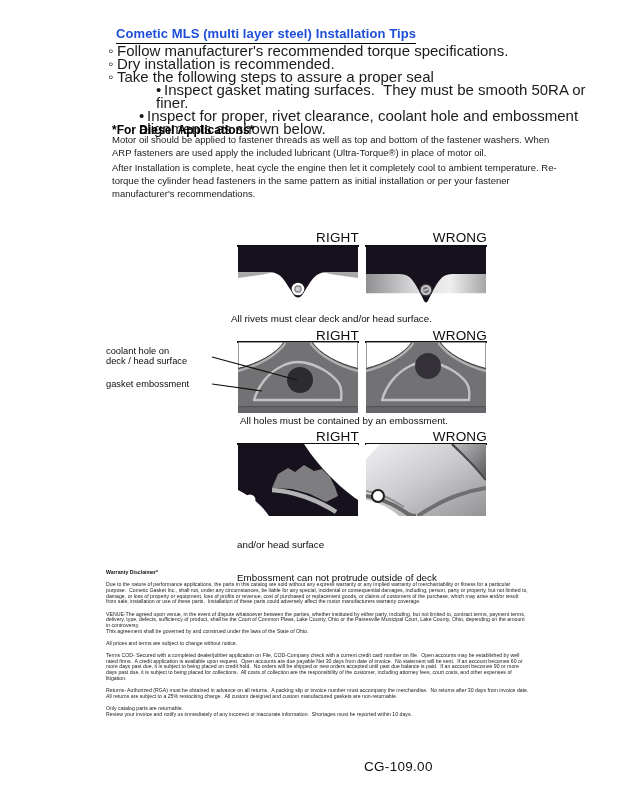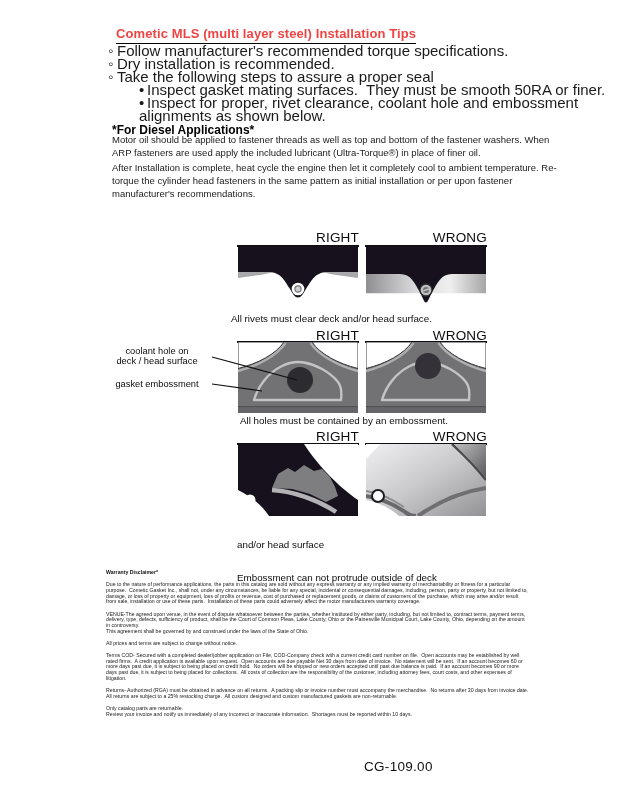--- a/index.html
+++ b/index.html
@@ -3,60 +3,60 @@
 <meta charset="utf-8">
 <style>
   html,body { margin:0; padding:0; background:#e8e8e8; }
   .page {
     position:relative; width:618px; height:800px; margin:0 auto;
     background:#ffffff; overflow:hidden;
     font-family:"Liberation Sans", sans-serif; color:#1a1a1a;
   }
   .abs { position:absolute; }
   .doc-title {
-    font-size:13px; font-weight:bold; color:#ef4444;
+    font-size:13px; font-weight:bold; color:#1d4ed8;
     border-bottom:1.6px solid #000; padding-bottom:2px; display:inline-block;
     letter-spacing:0.1px;
   }
   .bullet-line { font-size:15px; line-height:13px; white-space:pre-wrap; }
   .bullet-line .marker { display:inline-block; width:9px; }
   .body-par { font-size:9.5px; line-height:13px; width:448px; white-space:pre-wrap; }
   .diesel-h { font-size:12px; font-weight:bold; color:#000; }
   .hdr { font-size:13.5px; width:124px; text-align:right; color:#0c0c0e; letter-spacing:0.2px; }
   .dbox { width:120px; height:0; border:1.5px solid #0e0e12; background:#fff; }
   .dbox svg { display:block; }
   .caption { font-size:9.8px; color:#0c0c0e; line-height:11px; white-space:pre-wrap; }
-  .callout { font-size:9.3px; line-height:9.6px; width:102px; text-align:center; color:#0c0c0e; }
+  .callout { font-size:9.3px; line-height:9.6px; width:102px; text-align:left; color:#0c0c0e; }
   .fine { font-size:5.2px; line-height:5.7px; width:424px; color:#222; }
   .fine p { margin:0 0 6.5px 0; white-space:pre-wrap; }
   .fine p.tight { margin-bottom:0; }
   .fine .h { font-weight:bold; margin-bottom:6.5px; color:#111; }
   .pagenum { font-size:13.5px; color:#111; letter-spacing:0.3px; }
   .leader { pointer-events:none; }
 </style>
 </head>
 <body>
 
 <div class="page">
 
   <div class="abs" style="left:116px; top:24px;">
     <span class="doc-title">Cometic MLS (multi layer steel) Installation Tips</span>
   </div>
 
   <div class="abs" style="left:108px; top:44px;">
     <div class="bullet-line"><span class="marker">◦</span><span>Follow manufacturer's recommended torque specifications.</span></div>
     <div class="bullet-line"><span class="marker">◦</span><span>Dry installation is recommended.</span></div>
     <div class="bullet-line"><span class="marker">◦</span><span>Take the following steps to assure a proper seal</span></div>
-    <div class="bullet-line" style="margin-left:31px;"><span class="marker" style="width:8px;">•</span><span>Inspect gasket mating surfaces.  They must be smooth 50RA or finer.</span></div>
+    <div class="bullet-line" style="margin-left:48px;"><span class="marker" style="width:8px;">•</span><span>Inspect gasket mating surfaces.  They must be smooth 50RA or finer.</span></div>
     <div class="bullet-line" style="margin-left:31px;"><span class="marker" style="width:8px;">•</span><span>Inspect for proper, rivet clearance, coolant hole and embossment alignments as shown below.</span></div>
   </div>
 
   <div class="abs diesel-h" style="left:112px; top:123px;">*For Diesel Applications*</div>
-  <div class="abs body-par" style="left:112px; top:133px;">Motor oil should be applied to fastener threads as well as top and bottom of the fastener washers. When ARP fasteners are used apply the included lubricant (Ultra-Torque®) in place of finer oil.</div>
-  <div class="abs body-par" style="left:112px; top:161px;">After Installation is complete, heat cycle the engine then let it completely cool to ambient temperature. Re-torque the cylinder head fasteners in the same pattern as initial installation or per upon fastener manufacturer's recommendations.</div>
+  <div class="abs body-par" style="left:112px; top:133px;">Motor oil should be applied to fastener threads as well as top and bottom of the fastener washers. When ARP fasteners are used apply the included lubricant (Ultra-Torque®) in place of motor oil.</div>
+  <div class="abs body-par" style="left:112px; top:161px;">After Installation is complete, heat cycle the engine then let it completely cool to ambient temperature. Re-torque the cylinder head fasteners in the same pattern as initial installation or per your fastener manufacturer's recommendations.</div>
 
   <div class="abs hdr" style="left:235px; top:230px;">RIGHT</div>
   <div class="abs hdr" style="left:363px; top:230px;">WRONG</div>
 
   <div class="abs dbox" style="left:237px; top:245px;">
     <svg width="120" height="64" viewBox="0 0 120 64">
       <rect width="120" height="64" fill="#ffffff"></rect>
       <path d="M0,26 L37,26 L25,28.5 L0,32 Z" fill="#a9a9ab"></path>
       <path d="M120,26 L83,26 L95,28.5 L120,32 Z" fill="#a9a9ab"></path>
       <path d="M0,0 H120 V26 H90 C77,26 74,34 68,43 C65,48 63,51.5 60,51.5 C57,51.5 55,48 52,43 C46,34 43,26 30,26 H0 Z" fill="#16111c"></path>

